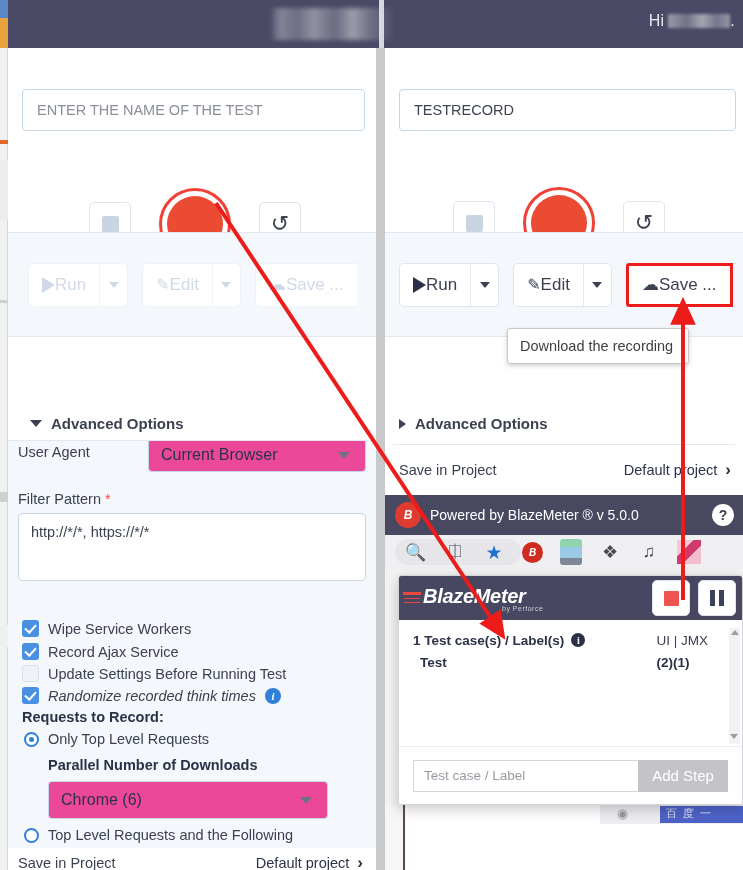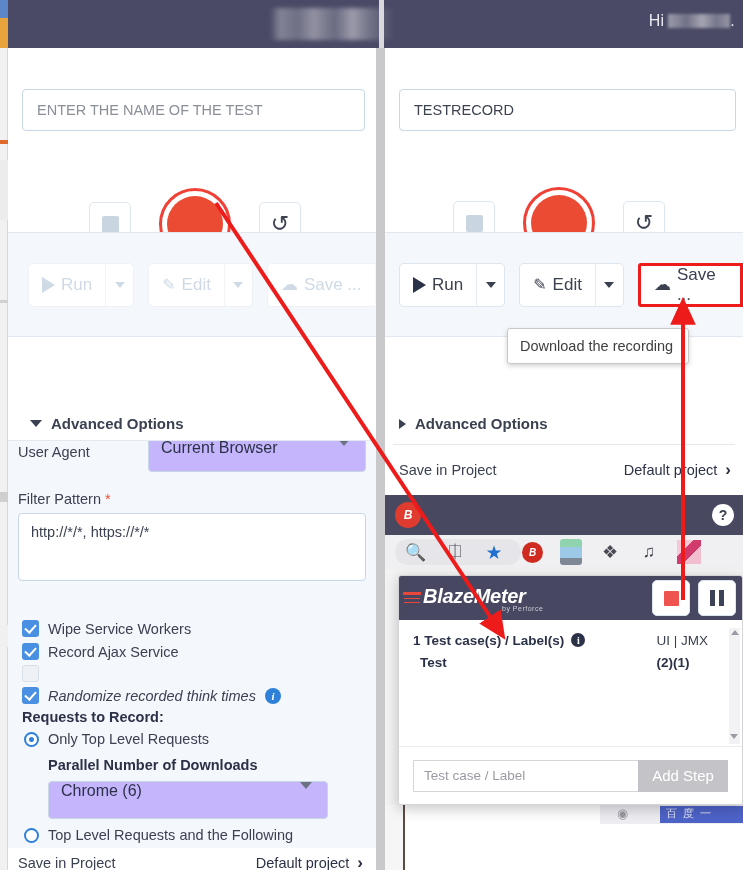--- a/index.html
+++ b/index.html
@@ -83,21 +83,21 @@
   .rec-circle .dot { width:56px; height:56px; border-radius:50%; background:#ec4b33; }
 
   
   .actionbar {
     position:absolute; background:#f4f7fb; border-top:1px solid #e2e8f0;
     border-bottom:1px solid #e2e8f0;
     display:flex; align-items:center;
   }
   .btngroup { display:flex; align-items:stretch; border:1px solid #dde6ef; border-radius:5px; background:#fff; height:44px; }
   .btngroup.disabled { border-color:#eef2f6; }
-  .btn-main { display:flex; align-items:center; gap:6px; padding:0 13px; font-size:17px; color:#3b4151; }
+  .btn-main { display:flex; align-items:center; gap:0; padding:0 13px; font-size:17px; color:#3b4151; }
   .btn-caret { display:flex; align-items:center; justify-content:center; width:28px; border-left:1px solid #e3eaf1; }
   .caret { width:0;height:0;border-left:5px solid transparent;border-right:5px solid transparent;border-top:6px solid #3b4151; }
   .disabled .btn-main { color:#cfdae6; }
   .disabled .caret { border-top-color:#cfdae6; }
   .disabled .btn-caret { border-left-color:#f0f4f8; }
   .play-tri { width:0;height:0;border-top:8px solid transparent;border-bottom:8px solid transparent;border-left:13px solid #2b3147; }
   .disabled .play-tri { border-left-color:#cfdae6; }
   .save-hl { border:3px solid #ee1b1b !important; border-radius:3px; }
 
   .tooltip {
@@ -113,22 +113,22 @@
 
   .optbody {
     position:absolute; left:8px; top:440px; width:368px; height:408px;
     background:#f4f7fb; border-top:1px solid #e4e9ef; overflow:hidden;
   }
   .lbl { color:#3b4151; font-size:14.5px; }
   .lbl-b { color:#2b3147; font-size:14.5px; font-weight:bold; }
   .req { color:#e8503a; }
 
   .selectbox {
-    position:absolute; border:1px solid #c7d7e5; border-radius:4px; background:#c4b5fd;
-    display:flex; align-items:flex-start; justify-content:space-between; padding:0 15px 0 12px;
+    position:absolute; border:1px solid #c7d7e5; border-radius:4px; background:#ec4899;
+    display:flex; align-items:center; justify-content:space-between; padding:0 15px 0 12px;
     font-size:15px; color:#2b3147; height:34px;
   }
   .sel-caret { width:0;height:0;border-left:6px solid transparent;border-right:6px solid transparent;border-top:7px solid #6b7280; }
 
   .textarea-box {
     position:absolute; border:1px solid #c7d7e5; border-radius:4px; background:#fff;
     padding:10px 12px; font-size:14.5px; color:#3b4151;
   }
 
   .chkrow { position:absolute; display:flex; align-items:center; gap:9px; }
@@ -337,20 +337,21 @@
     <div class="chkrow" style="left:14px; top:179px;">
       <span class="chk on"></span>
       <span class="lbl">Wipe Service Workers</span>
     </div>
     <div class="chkrow" style="left:14px; top:202px;">
       <span class="chk on"></span>
       <span class="lbl">Record Ajax Service</span>
     </div>
     <div class="chkrow" style="left:14px; top:224px;">
       <span class="chk off"></span>
+      <span class="lbl">Update Settings Before Running Test</span>
     </div>
     <div class="chkrow" style="left:14px; top:246px;font-style:italic;">
       <span class="chk on"></span>
       <span class="lbl">Randomize recorded think times</span>
       <span class="info-i">i</span>
     </div>
 
     <div class="lbl-b" style="position:absolute; left:14px; top:268px;">Requests to Record:</div>
 
     <div class="chkrow" style="left:16px; top:290px;">
@@ -438,20 +439,21 @@
       </span>
     </div>
   </div>
 
   <div class="tooltip" style="left:507px; top:328px; width:182px;">
     <span>Download the recording</span>
   </div>
 
   <div class="bm-bar">
     <span class="bm-logo-circle">B</span>
+    <span class="txt">Powered by BlazeMeter ® v 5.0.0</span>
     <span class="bm-help">?</span>
   </div>
 
   <div class="exttoolbar">
     <div class="pill-bg"></div>
     <span class="ext-ic" style="position:relative;">🔍</span>
     <span class="ext-ic" style="position:relative;">⎅</span>
     <span class="ext-ic ext-star" style="position:relative;">★</span>
     <span class="ext-blaze">B</span>
     <span class="ext-block"></span>

